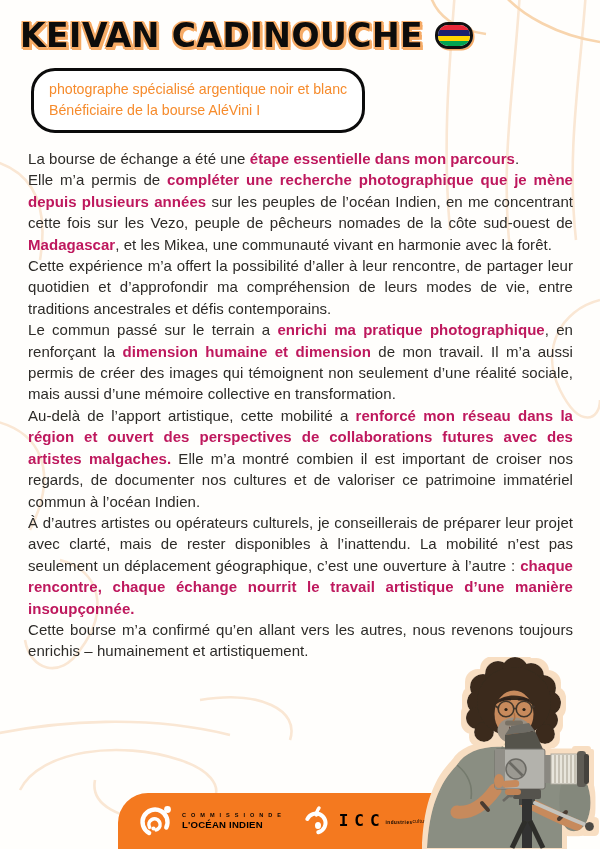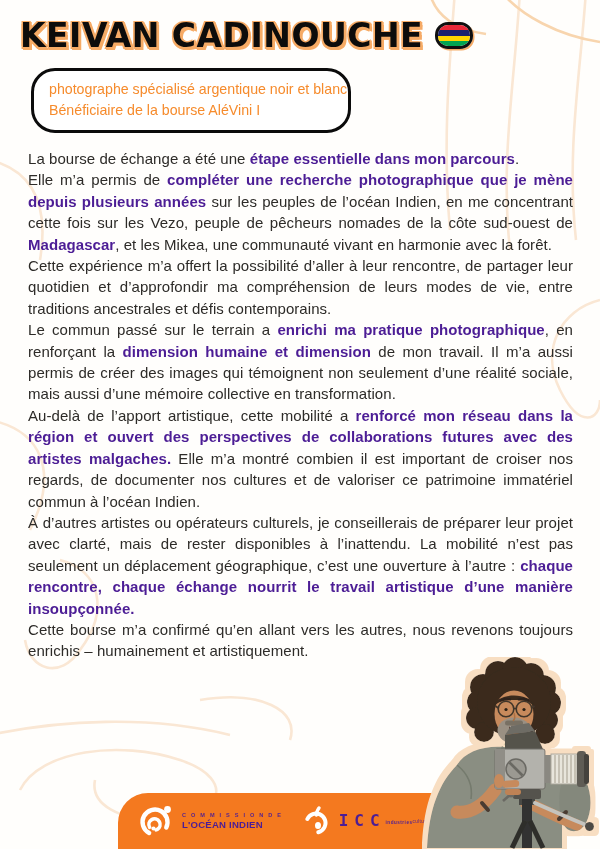--- a/index.html
+++ b/index.html
@@ -43,48 +43,48 @@
     box-shadow:1.5px 1.5px 0 var(--glow);
   }
   .flag div{flex:1;}
 
   
   .tagline-box{
     position:absolute;left:31px;top:68px;z-index:3;
     background:#fff;
     border:3.5px solid #0B0B0B;
     border-radius:24px;
-    padding:8px 1px 9px 15px;
+    padding:8px 15px 9px 15px;
     color:var(--orange-text);
     font-size:14.2px;
     line-height:21px;
     max-width:365px;
   }
 
   
   .content{
     position:absolute;left:28px;top:148px;width:545px;z-index:2;
     color:var(--ink);
     font-size:15px;
     line-height:21.4px;
     text-align:justify;
     letter-spacing:.05px;
   }
   .content p{margin:0;}
-  .content strong{font-weight:bold;color:#4c1d95;}
+  .content strong{font-weight:bold;color:#be185d;}
 
   
   .footer-bar{
     position:absolute;left:118px;top:793px;width:382px;height:56px;z-index:1;
     background:var(--accent);
     border-radius:30px 30px 0 0;
     display:flex;align-items:center;
     padding:0 14px 0 20px;
     gap:22px;
-    color:#4c1d95;
+    color:#000000;
   }
   .logo{display:flex;align-items:center;gap:6px;flex-shrink:0;}
   .logo svg{display:block;}
   .coi-text .l1{font-size:5.6px;letter-spacing:1.7px;font-weight:bold;opacity:.95;}
   .coi-text .l2{font-size:9.6px;font-weight:bold;letter-spacing:.2px;margin-top:1px;}
   .icc-text{display:flex;flex-direction:row;align-items:center;}
   .icc-text .t{font-family:"DejaVu Sans Mono",monospace;font-size:16px;font-weight:bold;letter-spacing:6px;line-height:16px;margin-left:4px;}
   .icc-text .s1{font-size:4.6px;font-weight:bold;letter-spacing:.5px;margin-top:2px;}
   .icc-text .s2{font-size:4.6px;letter-spacing:.4px;margin-top:1px;}
   .afd-text .t{font-size:19px;font-weight:bold;line-height:17px;letter-spacing:.5px;}

